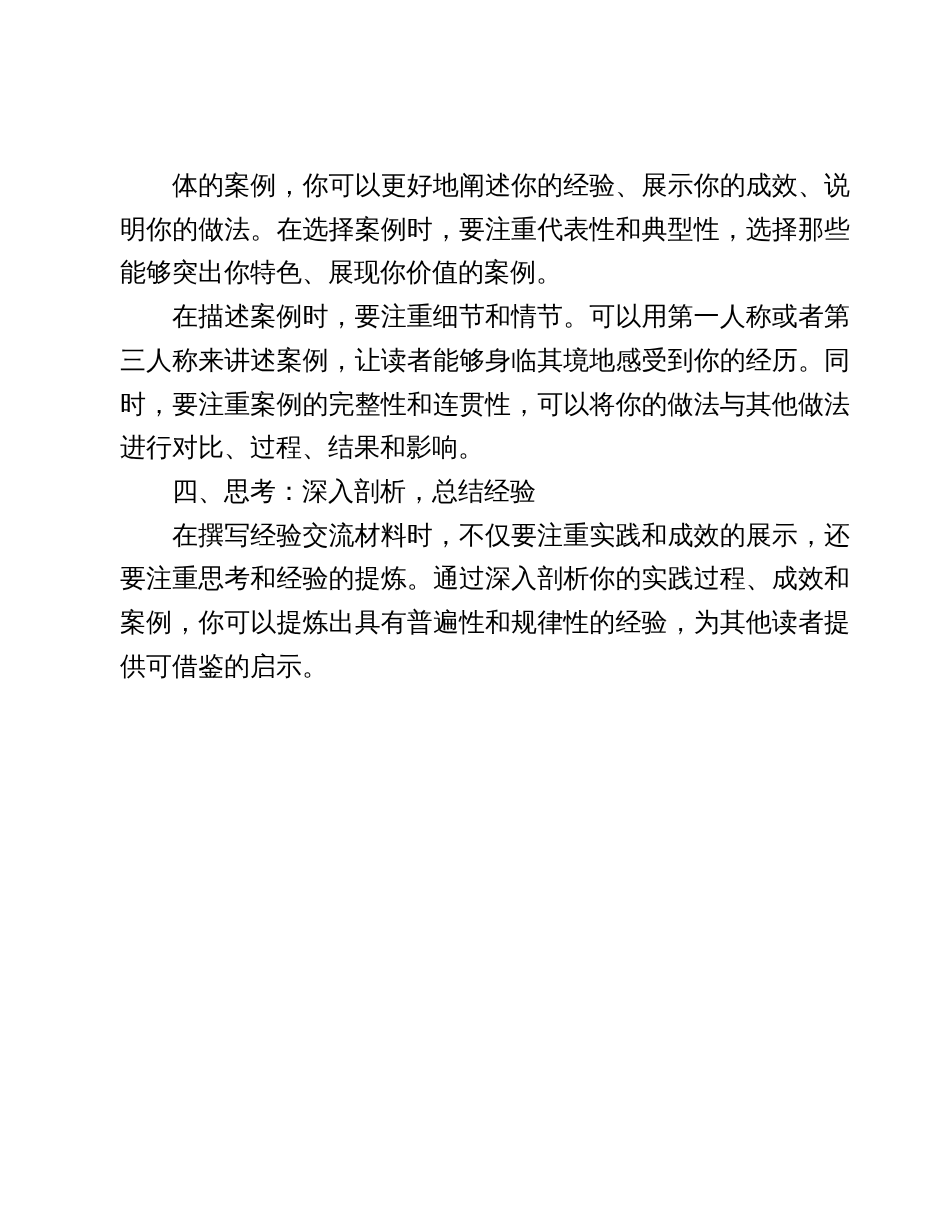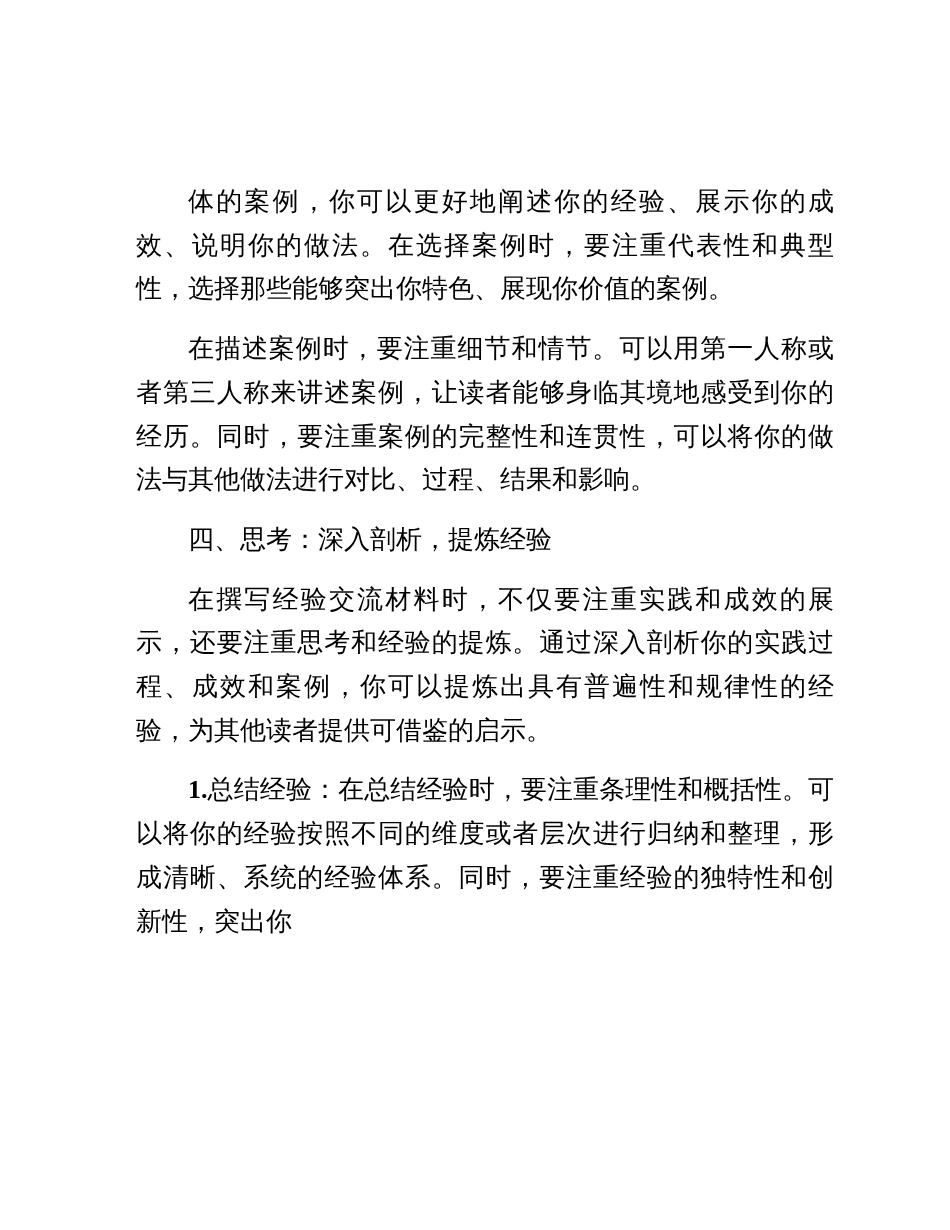--- a/index.html
+++ b/index.html
@@ -13,21 +13,21 @@
     overflow: hidden;
   }
   .page {
     box-sizing: border-box;
     width: 950px;
     height: 1230px;
     background: #ffffff;
     padding: 164px 100px 0 120px;
   }
   .para {
-    margin: 16px;
+    margin: 0;
     padding: 0;
     font-family: "Liberation Sans", sans-serif;
     font-size: 26px;
     line-height: 43.7px;
     color: #000000;
     text-align: justify;
     text-justify: inter-ideograph;
     text-indent: 2em;
     word-break: normal;
   }
@@ -38,16 +38,15 @@
     font-family: "Liberation Serif", serif;
     font-weight: 700;
   }
 </style>
 </head>
 <body>
 
 <div class="page">
   <p class="para">体的案例，你可以更好地阐述你的经验、展示你的成效、说明你的做法。在选择案例时，要注重代表性和典型性，选择那些能够突出你特色、展现你价值的案例。</p>
   <p class="para">在描述案例时，要注重细节和情节。可以用第一人称或者第三人称来讲述案例，让读者能够身临其境地感受到你的经历。同时，要注重案例的完整性和连贯性，可以将你的做法与其他做法进行对比、过程、结果和影响。</p>
-  <p class="para heading">四、思考：深入剖析，提炼经验</p>
+  <p class="para heading">四、思考：深入剖析，总结经验</p>
   <p class="para">在撰写经验交流材料时，不仅要注重实践和成效的展示，还要注重思考和经验的提炼。通过深入剖析你的实践过程、成效和案例，你可以提炼出具有普遍性和规律性的经验，为其他读者提供可借鉴的启示。</p>
-  <p class="para"><span class="num">1.</span><span>总结经验：在总结经验时，要注重条理性和概括性。可以将你的经验按照不同的维度或者层次进行归纳和整理，形成清晰、系统的经验体系。同时，要注重经验的独特性和创新性，突出你</span></p>
 </div>
 
 </body></html>

